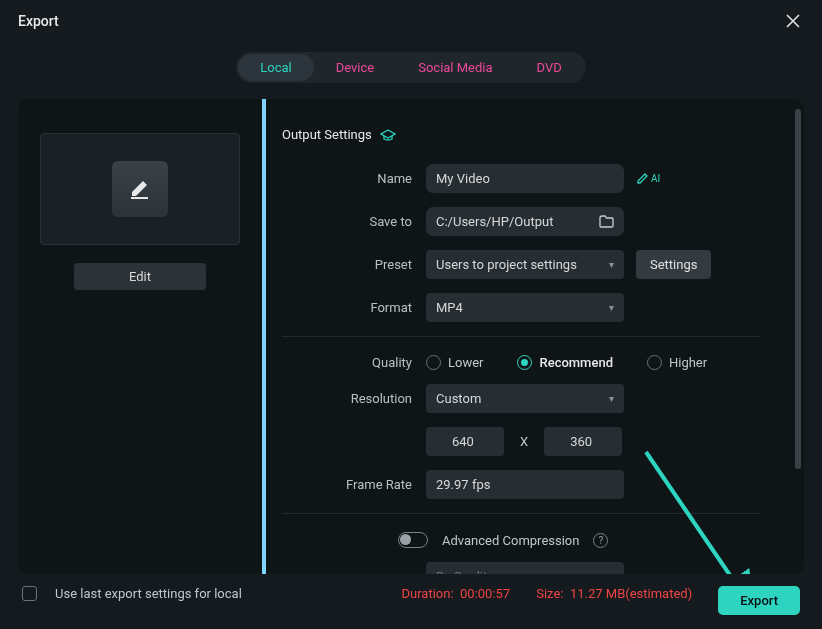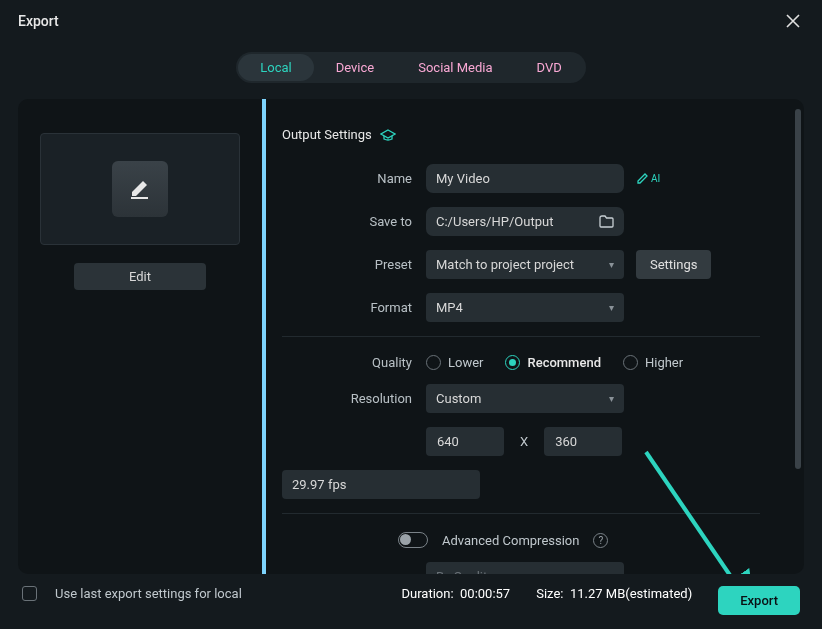--- a/index.html
+++ b/index.html
@@ -3,21 +3,21 @@
 <meta charset="utf-8">
 <style>
   * { box-sizing: border-box; margin: 0; padding: 0; font-family: -apple-system, BlinkMacSystemFont, "Segoe UI", Roboto, sans-serif; }
   body { background: #141a1e; color: #d8d8d8; width: 822px; height: 629px; overflow: hidden; font-size: 13px; }
   .window { width: 100%; height: 100%; display: flex; flex-direction: column; }
   .titlebar { display: flex; justify-content: space-between; align-items: center; padding: 12px 18px 8px 18px; }
   .title { color: #e8e8e8; font-size: 14px; font-weight: 500; }
   .close-btn { color: #e0e0e0; cursor: pointer; font-size: 16px; padding: 2px 4px; }
   .tabs { display: flex; justify-content: center; gap: 0; margin: 14px 0 16px 0; }
   .tab-group { display: flex; background: #1f272c; border-radius: 16px; padding: 2px; }
-  .tab { padding: 6px 22px; border-radius: 14px; color: #f9a8d4; cursor: pointer; font-size: 13px; }
+  .tab { padding: 6px 22px; border-radius: 14px; color: #ec4899; cursor: pointer; font-size: 13px; }
   .tab.active { background: #2b353b; color: #2dd4bf; }
   .panel { flex: 1; background: #0f1417; margin: 0 18px 12px 18px; border-radius: 10px; display: flex; position: relative; overflow: hidden; }
   .scrollbar { position: absolute; right: 3px; top: 10px; width: 6px; height: 360px; background: #3a4248; border-radius: 3px; }
   .left-col { width: 248px; padding: 34px 22px; border-right: 4px solid #7dd3fc; display: flex; flex-direction: column; align-items: center; }
   .preview { width: 200px; height: 112px; background: #1a2126; border: 1px solid #2a3238; border-radius: 4px; display: flex; align-items: center; justify-content: center; }
   .preview-inner { width: 56px; height: 56px; background: linear-gradient(180deg, #3a4248 0%, #2c3338 100%); border-radius: 6px; display: flex; align-items: center; justify-content: center; }
   .edit-btn { margin-top: 18px; width: 132px; padding: 6px 0; background: #2b3338; border: none; border-radius: 4px; color: #d8d8d8; cursor: pointer; font-size: 13px; }
   .right-col { flex: 1; padding: 28px 44px 20px 16px; overflow-y: auto; }
   .section-head { display: flex; align-items: center; gap: 8px; margin-bottom: 22px; color: #e8e8e8; font-size: 13px; }
   .row { display: flex; align-items: center; margin-bottom: 14px; }
@@ -26,37 +26,37 @@
   .text-input { flex: 0 0 198px; background: #262e33; border: none; border-radius: 7px; padding: 7px 10px; color: #d8d8d8; font-size: 13px; }
   .select { background: #262e33; border: none; border-radius: 4px; padding: 7px 10px; color: #d8d8d8; font-size: 13px; display: flex; justify-content: space-between; align-items: center; cursor: pointer; }
   .select.w198 { width: 198px; }
   .select.disabled { color: #6a7278; }
   .chev { color: #8a9298; font-size: 10px; }
   .icon-btn { color: #2dd4bf; cursor: pointer; display: inline-flex; align-items: center; gap: 2px; font-size: 12px; }
   .folder-btn { position: relative; }
   .folder-icon { color: #c8d0d5; cursor: pointer; }
   .settings-btn { background: #333b40; border: none; border-radius: 4px; padding: 7px 14px; color: #e0e0e0; cursor: pointer; font-size: 13px; }
   .divider { border-top: 1px solid #222a2f; margin: 12px 0 18px 0; }
-  .radio-group { display: flex; gap: 22px; align-items: center; }
+  .radio-group { display: flex; gap: 34px; align-items: center; }
   .radio { display: flex; align-items: center; gap: 7px; cursor: pointer; color: #c0c8cd; }
   .radio-circle { width: 15px; height: 15px; border-radius: 50%; border: 1.5px solid #6a7278; display: inline-block; position: relative; }
   .radio.selected .radio-circle { border-color: #2dd4bf; }
   .radio.selected .radio-circle::after { content: ""; position: absolute; top: 2.5px; left: 2.5px; width: 7px; height: 7px; border-radius: 50%; background: #2dd4bf; }
   .radio.selected span:last-child { color: #e8e8e8; font-weight: 500; }
-  .num-input { width: 78px; background: #262e33; border: none; border-radius: 4px; padding: 7px 11px; color: #d8d8d8; font-size: 13px; text-align: left; }
+  .num-input { width: 78px; background: #262e33; border: none; border-radius: 4px; padding: 7px 26px; color: #d8d8d8; font-size: 13px; text-align: left; }
   .x-sep { color: #c0c8cd; padding: 0 4px; }
   .toggle-row { display: flex; align-items: center; gap: 14px; margin-left: 116px; margin-top: 6px; margin-bottom: 14px; }
   .toggle { width: 30px; height: 16px; border-radius: 10px; border: 1.5px solid #7a8288; position: relative; cursor: pointer; }
   .toggle-knob { position: absolute; left: 1px; top: 1px; width: 11px; height: 11px; border-radius: 50%; background: #9aa2a8; }
   .help-icon { width: 15px; height: 15px; border-radius: 50%; border: 1.5px solid #7a8288; color: #9aa2a8; font-size: 10px; display: flex; align-items: center; justify-content: center; cursor: pointer; }
   .footer { display: flex; align-items: flex-start; padding: 0 22px 14px 22px; gap: 18px; }
   .checkbox { width: 15px; height: 15px; border-radius: 3px; border: 1.5px solid #6a7278; cursor: pointer; }
   .footer-label { color: #c0c8cd; font-size: 13px; flex: 0 0 auto; }
   .footer-spacer { flex: 1; }
-  .footer-stat { color: #ffffff; font-size: 13px; margin-right: 8px; }
+  .footer-stat { color: #ef4444; font-size: 13px; margin-right: 8px; }
   .export-btn { background: #2dd4bf; border: none; border-radius: 5px; padding: 7px 22px; color: #0a1014; font-weight: 500; cursor: pointer; font-size: 13px; }
   .arrow-annotation { position: absolute; pointer-events: none; }
   svg { display: block; }
 </style>
 </head>
 <body>
 
 <div class="window">
   <div class="titlebar">
     <div class="title">Export</div>
@@ -121,21 +121,21 @@
                 <path d="M1 3 Q1 1 3 1 L6 1 L7.5 3 L13 3 Q14 3 14 4 L14 11 Q14 12 13 12 L2 12 Q1 12 1 11 Z" fill="none" stroke="#c8d0d5" stroke-width="1.3"></path>
               </svg>
           </div>
         </div>
       </div>
 
       <div class="row">
         <div class="row-label">Preset</div>
         <div class="row-controls">
           <div class="select w198">
-            <span>Match to project project</span>
+            <span>Users to project settings</span>
             <span class="chev">▾</span>
           </div>
           <button class="settings-btn">Settings</button>
         </div>
       </div>
 
       <div class="row">
         <div class="row-label">Format</div>
         <div class="row-controls">
           <div class="select w198">
@@ -180,20 +180,21 @@
       <div class="row">
         <div class="row-label"></div>
         <div class="row-controls">
           <input class="num-input" value="640" style="">
           <span class="x-sep">X</span>
           <input class="num-input" value="360" style="">
         </div>
       </div>
 
       <div class="row">
+        <div class="row-label">Frame Rate</div>
         <div class="row-controls">
           <div class="select w198">
             <span>29.97 fps</span>
           </div>
         </div>
       </div>
 
       <div class="divider"></div>
 
       <div class="toggle-row">

